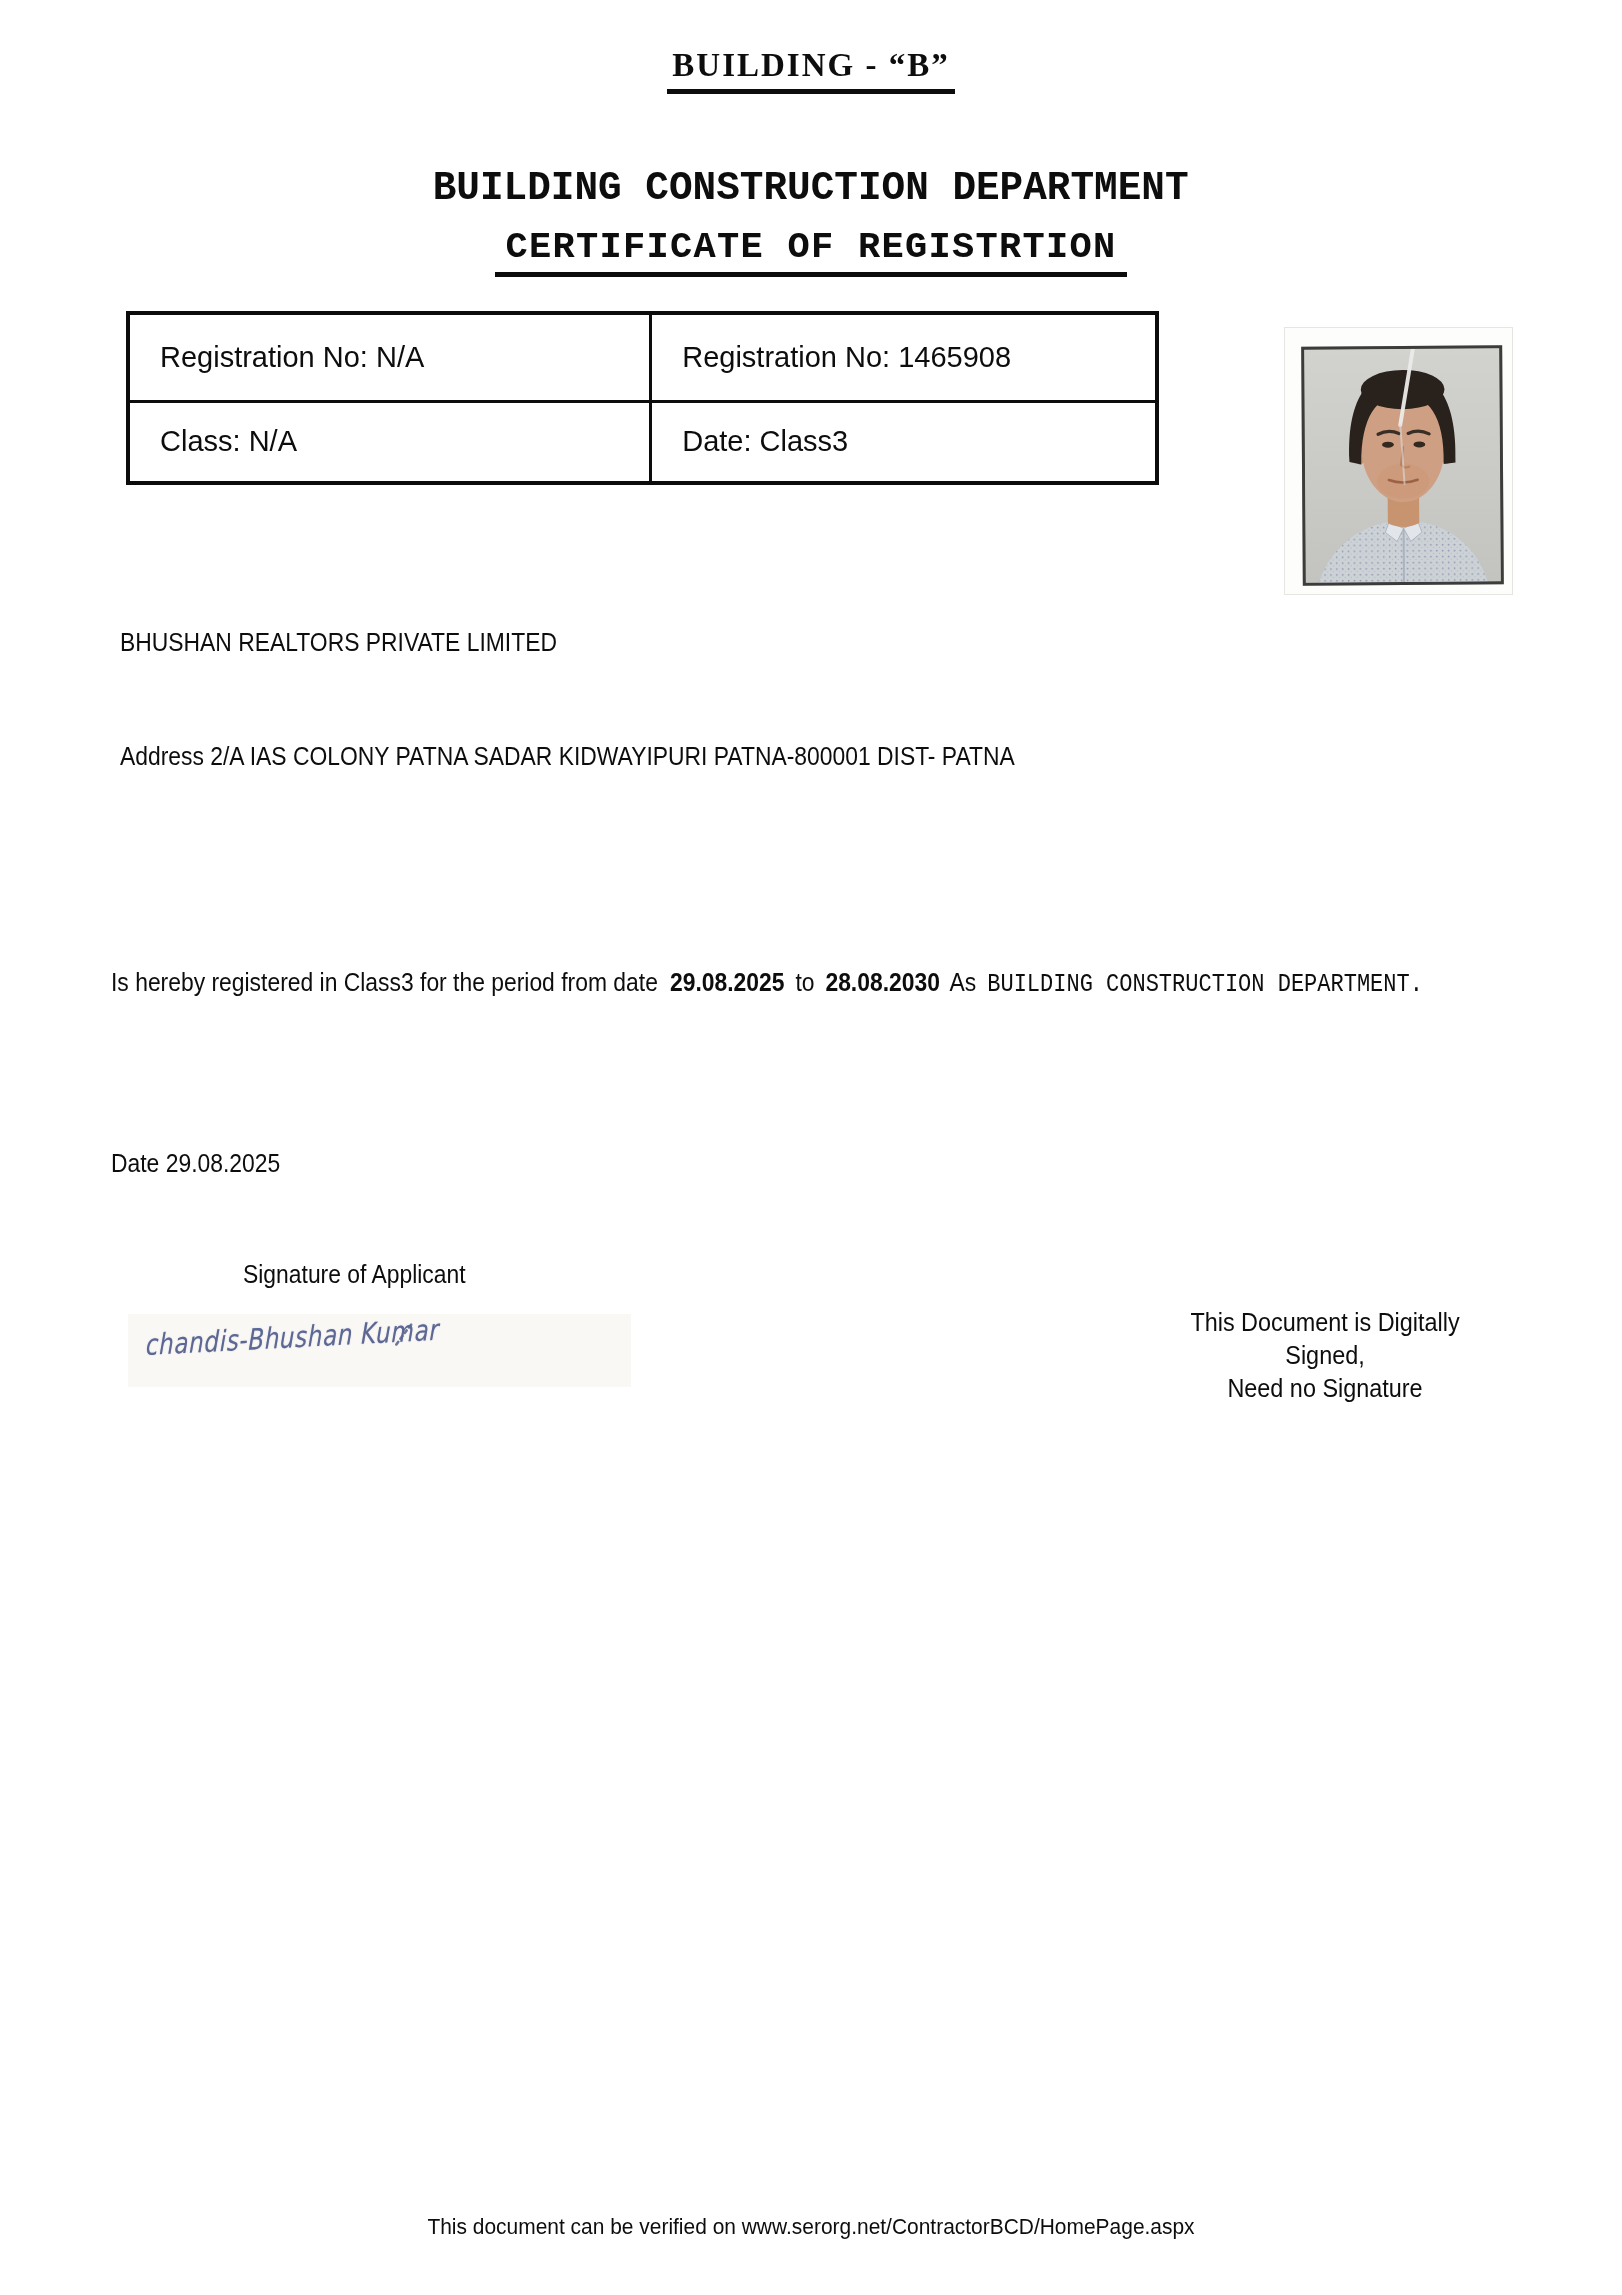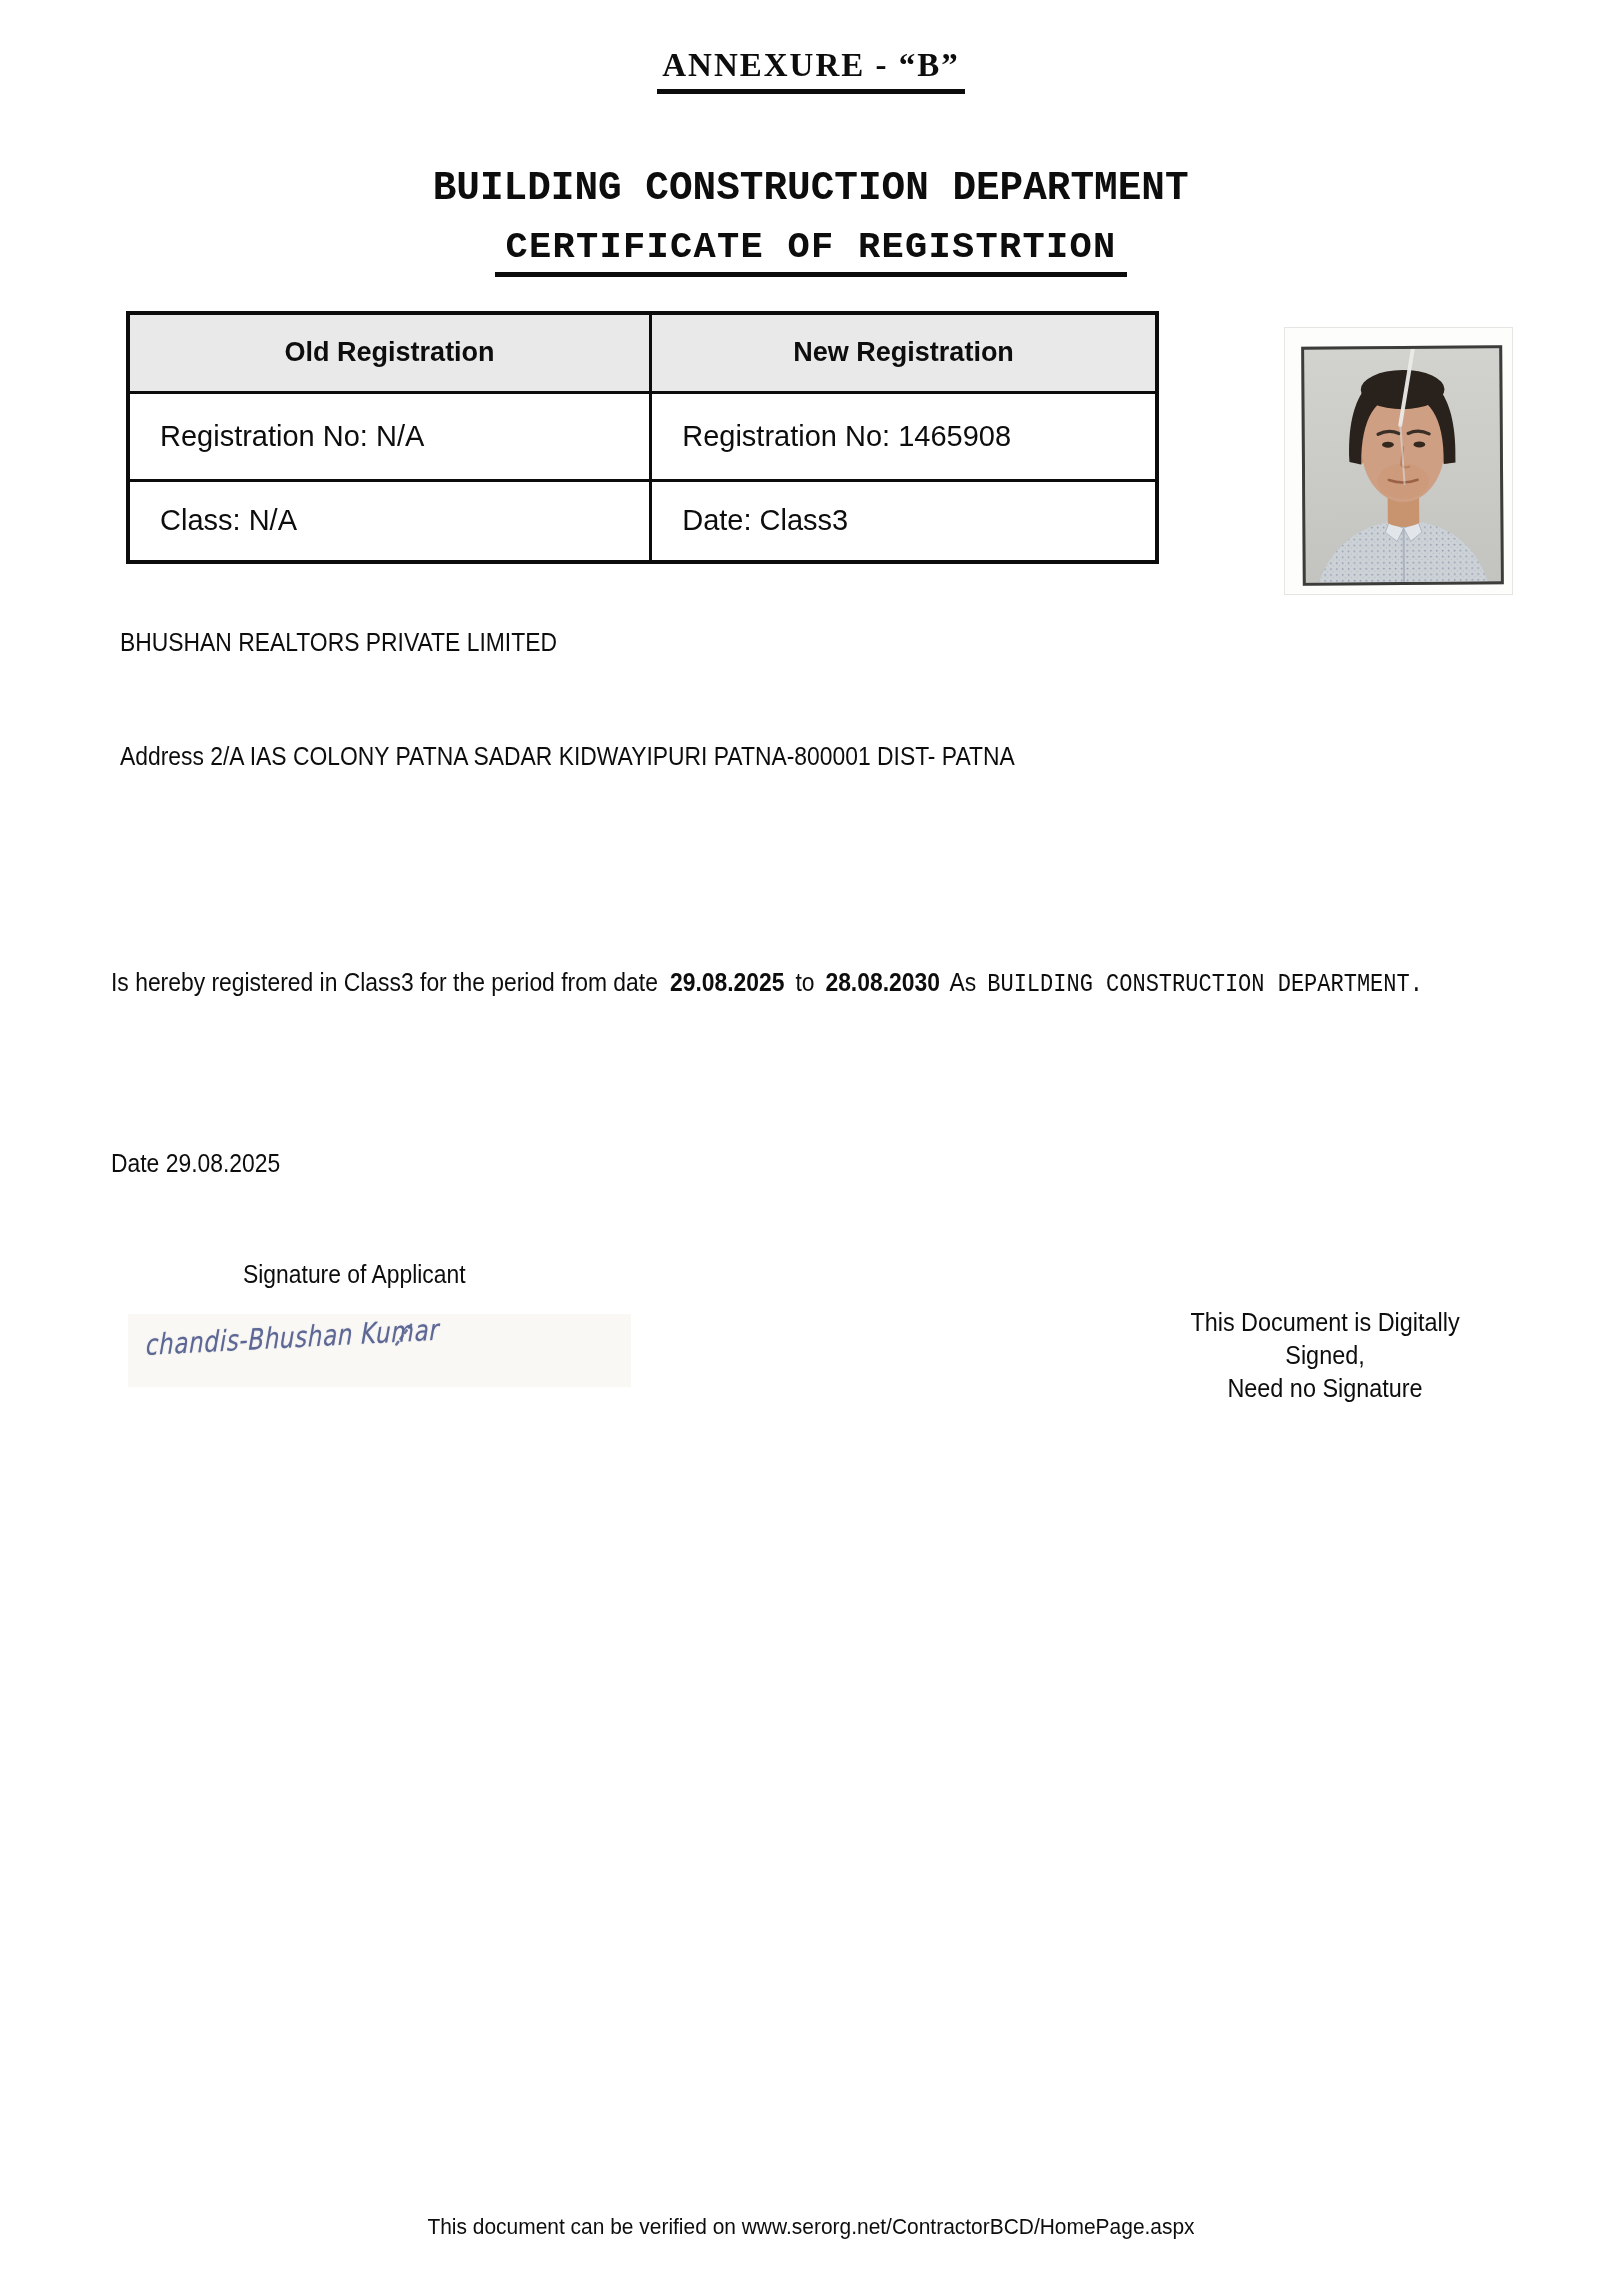--- a/index.html
+++ b/index.html
@@ -136,39 +136,35 @@
     text-align: center; font-size: 21.6px; line-height: 21.6px;
     transform: scaleX(0.97); transform-origin: 50% 50%;
   }
 </style>
 </head>
 <body>
 
 <div class="page">
 
   <div class="center-line annexure-title">
-    <span>ANNEXURE - “B”</span>
+    <span>BUILDING - “B”</span>
   </div>
   <div class="center-line department-title">
     <span>BUILDING CONSTRUCTION DEPARTMENT</span>
   </div>
   <div class="center-line certificate-title">
     <span>CERTIFICATE OF REGISTRTION</span>
   </div>
 
   <table class="reg-table">
     <colgroup>
       <col style="width:50.8%">
       <col style="width:49.2%">
     </colgroup>
     <tbody>
-      <tr>
-        <th>Old Registration</th>
-        <th>New Registration</th>
-      </tr>
       <tr class="row-regno">
         <td>Registration No: N/A</td>
         <td>Registration No: 1465908</td>
       </tr>
       <tr class="row-class">
         <td>Class: N/A</td>
         <td>Date: Class3</td>
       </tr>
     </tbody>
   </table>

